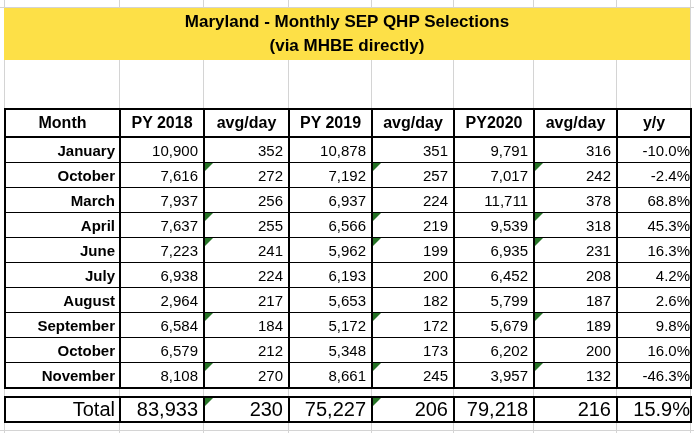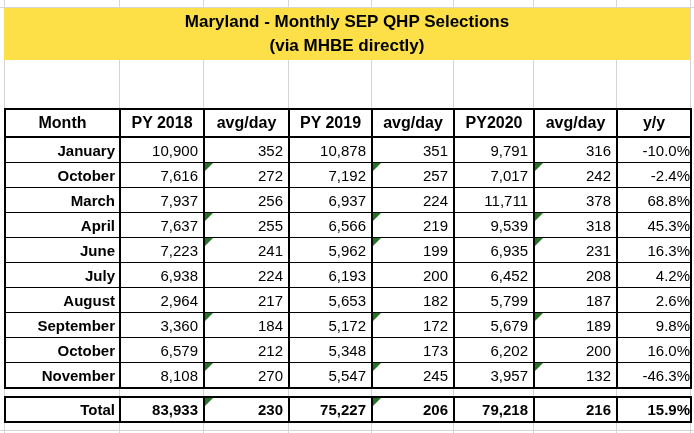--- a/index.html
+++ b/index.html
@@ -19,21 +19,21 @@
   table{border-collapse:collapse;table-layout:fixed;width:686px;background:#fff;}
   .main-table{border:2px solid #000;margin-top:48px;}
   .total-table{border:2px solid #000;}
   th,td{overflow:hidden;white-space:nowrap;padding:0;}
   th{border:2px solid #000;font-size:16px;font-weight:bold;text-align:center;height:26px;}
   td{border-left:2px solid #000;border-top:1px solid #000;height:24px;font-size:15px;}
   tr.first td{border-top:none;}
   td.m{font-weight:bold;text-align:right;padding-right:4px;}
   td.num{text-align:right;padding-right:5px;position:relative;}
   td.pct{text-align:right;position:relative;}
-  .total-table td{border-top:none;font-weight:bold;font-size:15px;height:23px;}
+  .total-table td{border-top:none;font-weight:normal;font-size:20px;height:23px;}
   .gap{height:7px;background:transparent;}
   .tri{
     position:absolute;top:0;left:0;width:8px;height:8px;
     background:var(--green,#267326);
     clip-path:polygon(0 0,100% 0,0 100%);
   }
 </style>
 </head>
 <body>
 
@@ -145,21 +145,21 @@
         <td class="num">2,964</td>
         <td class="num">217</td>
         <td class="num">5,653</td>
         <td class="num">182</td>
         <td class="num">5,799</td>
         <td class="num">187</td>
         <td class="pct">2.6%</td>
       </tr>
       <tr>
         <td class="m">September</td>
-        <td class="num">3,360</td>
+        <td class="num">6,584</td>
         <td class="num">184<span class="tri"></span></td>
         <td class="num">5,172</td>
         <td class="num">172<span class="tri"></span></td>
         <td class="num">5,679</td>
         <td class="num">189<span class="tri"></span></td>
         <td class="pct">9.8%</td>
       </tr>
       <tr>
         <td class="m">October</td>
         <td class="num">6,579</td>
@@ -167,21 +167,21 @@
         <td class="num">5,348</td>
         <td class="num">173</td>
         <td class="num">6,202</td>
         <td class="num">200</td>
         <td class="pct">16.0%</td>
       </tr>
       <tr>
         <td class="m">November</td>
         <td class="num">8,108</td>
         <td class="num">270<span class="tri"></span></td>
-        <td class="num">5,547</td>
+        <td class="num">8,661</td>
         <td class="num">245<span class="tri"></span></td>
         <td class="num">3,957</td>
         <td class="num">132<span class="tri"></span></td>
         <td class="pct">-46.3%</td>
       </tr>
     </tbody>
       </table>
 
     <div class="gap"></div>
 

